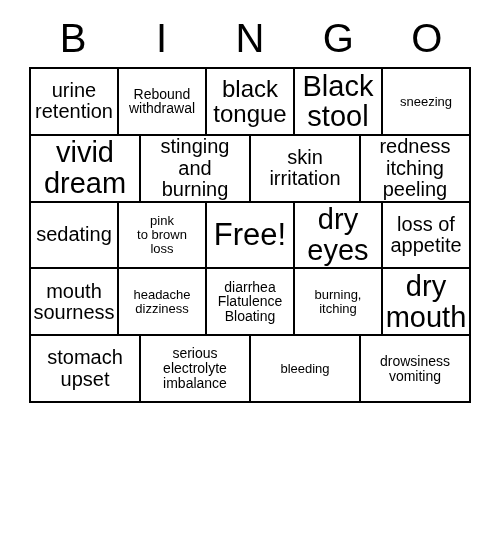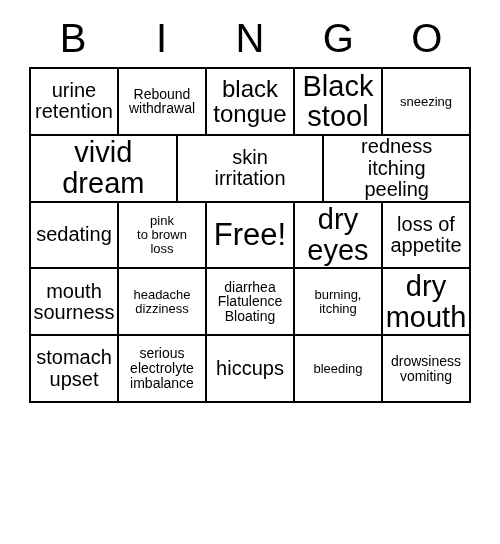--- a/index.html
+++ b/index.html
@@ -133,20 +133,25 @@
           <span class="cell-text fs-md">sneezing</span>
         </div>
     </div>
 
     <div class="bingo-row">
       <div class="bingo-cell">
           <span class="cell-text fs-xxl">vivid
 dream</span>
         </div>
       <div class="bingo-cell">
+          <span class="cell-text fs-lg">stinging
+and
+burning</span>
+        </div>
+      <div class="bingo-cell">
           <span class="cell-text fs-lg">skin
 irritation</span>
         </div>
       <div class="bingo-cell">
           <span class="cell-text fs-lg">redness
 itching
 peeling</span>
         </div>
     </div>
 
@@ -200,23 +205,20 @@
       <div class="bingo-cell">
           <span class="cell-text fs-lg">stomach
 upset</span>
         </div>
       <div class="bingo-cell">
           <span class="cell-text fs-sm">serious
 electrolyte
 imbalance</span>
         </div>
       <div class="bingo-cell">
-          <span class="cell-text fs-lg">hiccups</span>
-        </div>
-      <div class="bingo-cell">
           <span class="cell-text fs-md">bleeding</span>
         </div>
       <div class="bingo-cell">
           <span class="cell-text fs-sm">drowsiness
 vomiting</span>
         </div>
     </div>
 
   </div>
 </div>

